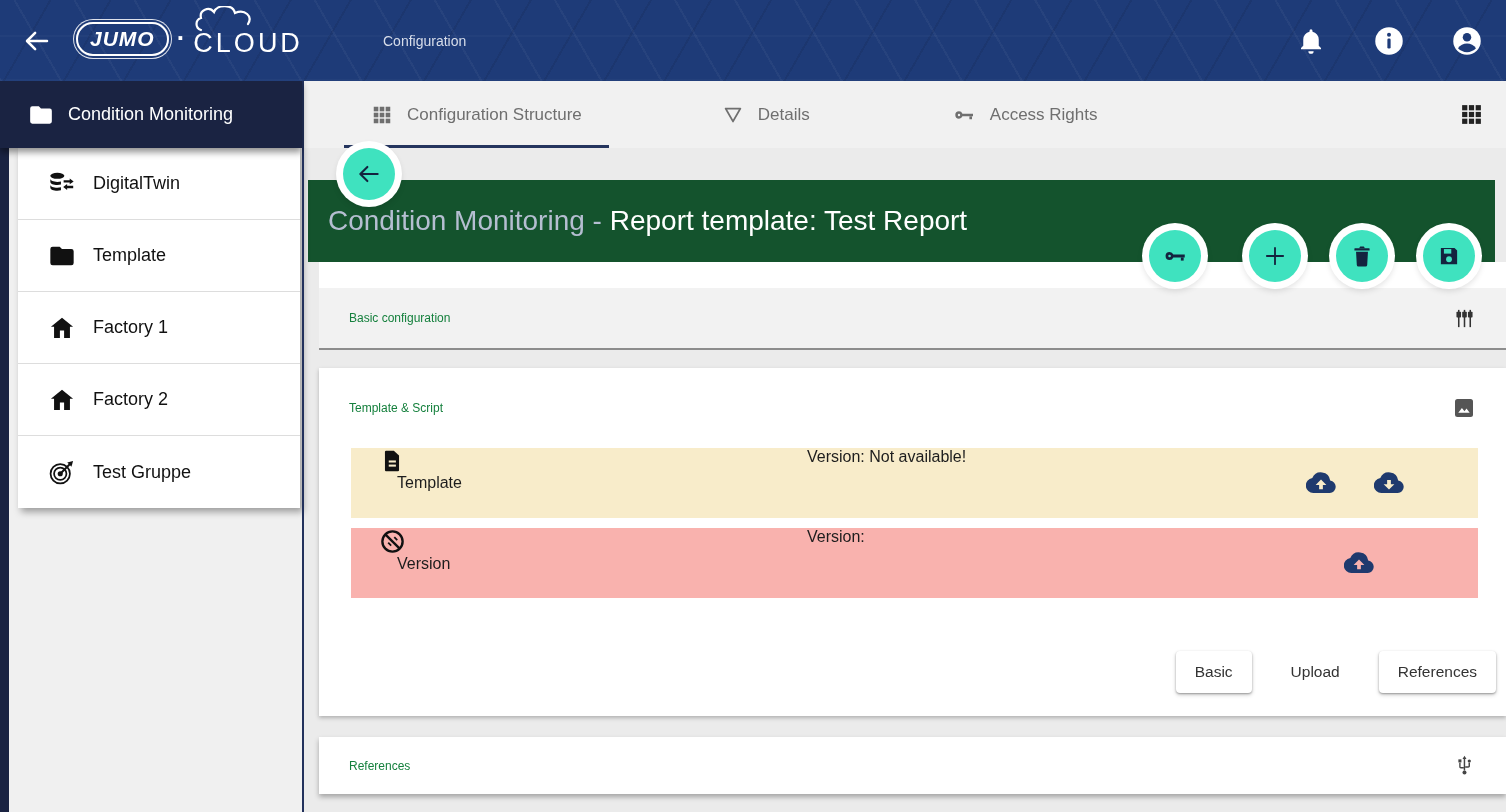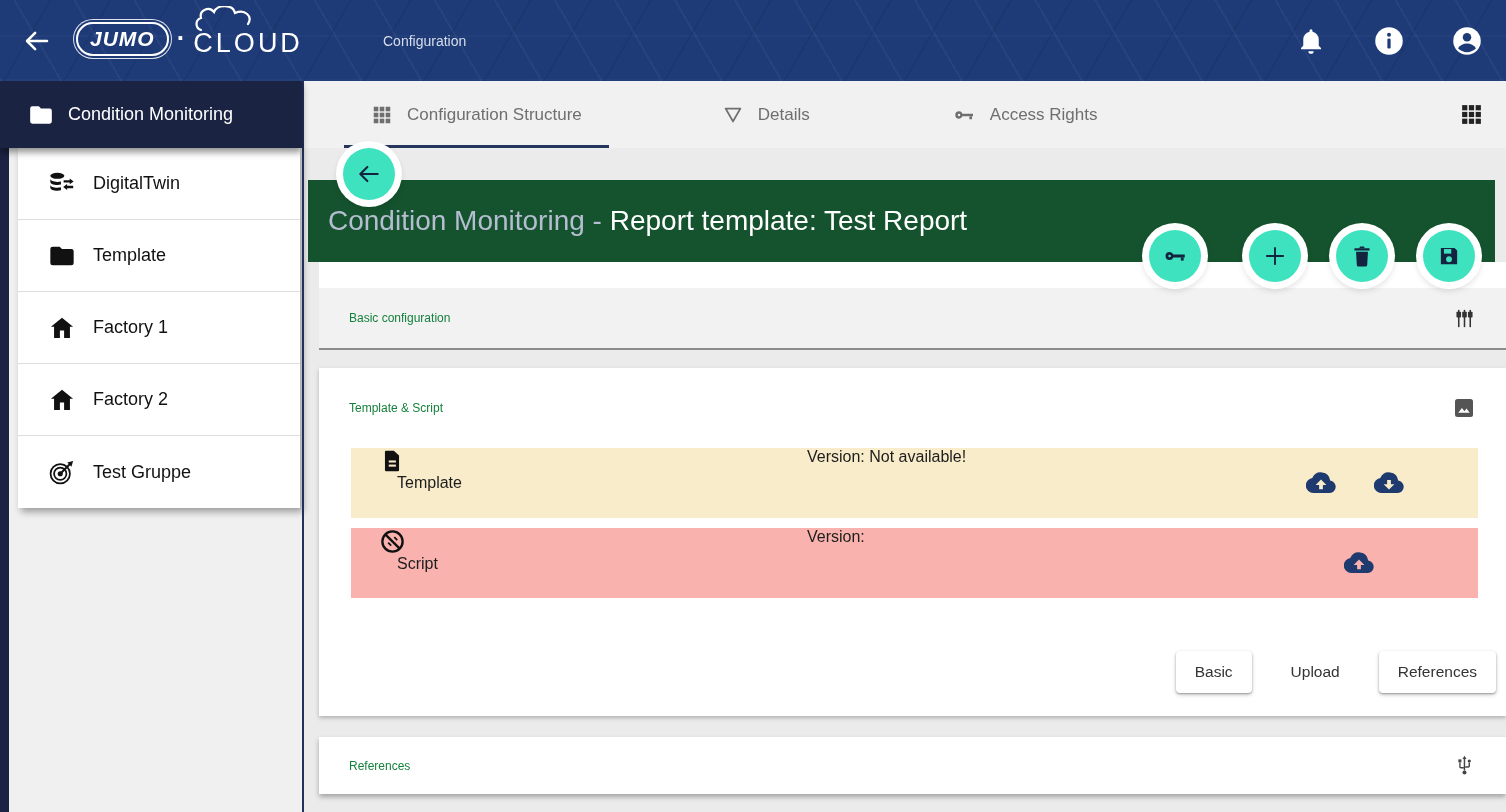--- a/index.html
+++ b/index.html
@@ -321,21 +321,21 @@
         </span>
       </div>
 
       <div class="file-row error">
         <svg viewBox="0 0 24 24" width="27" height="27">
           <circle cx="12" cy="12" r="9" fill="none" stroke="#111" stroke-width="2.1"></circle>
           <path d="M5.6 5.6l12.8 12.8" stroke="#111" stroke-width="2.1"></path>
           <path d="M13.6 8.2l2.6 2.6" stroke="#111" stroke-width="1.6"></path>
           <path d="M8.2 13l2.6 2.6" stroke="#111" stroke-width="1.6"></path>
         </svg>
-        <span class="row-name">Script</span>
+        <span class="row-name">Version</span>
         <span class="row-version">Version:</span>
         <span class="row-actions">
           <svg viewBox="0 0 24 24" width="30" height="30">
             <path d="M19.35 10.04A7.49 7.49 0 0 0 5.04 8.05 6.004 6.004 0 0 0 6 20h13a5 5 0 0 0 .35-9.96z" fill="#1f3a6e"></path>
             <path d="M12 9.2l4.3 4.3h-2.8v3.4h-3v-3.4H7.7z" fill="#f9b2ae"></path>
           </svg>
         </span>
       </div>
 
       <div class="btn-row">

